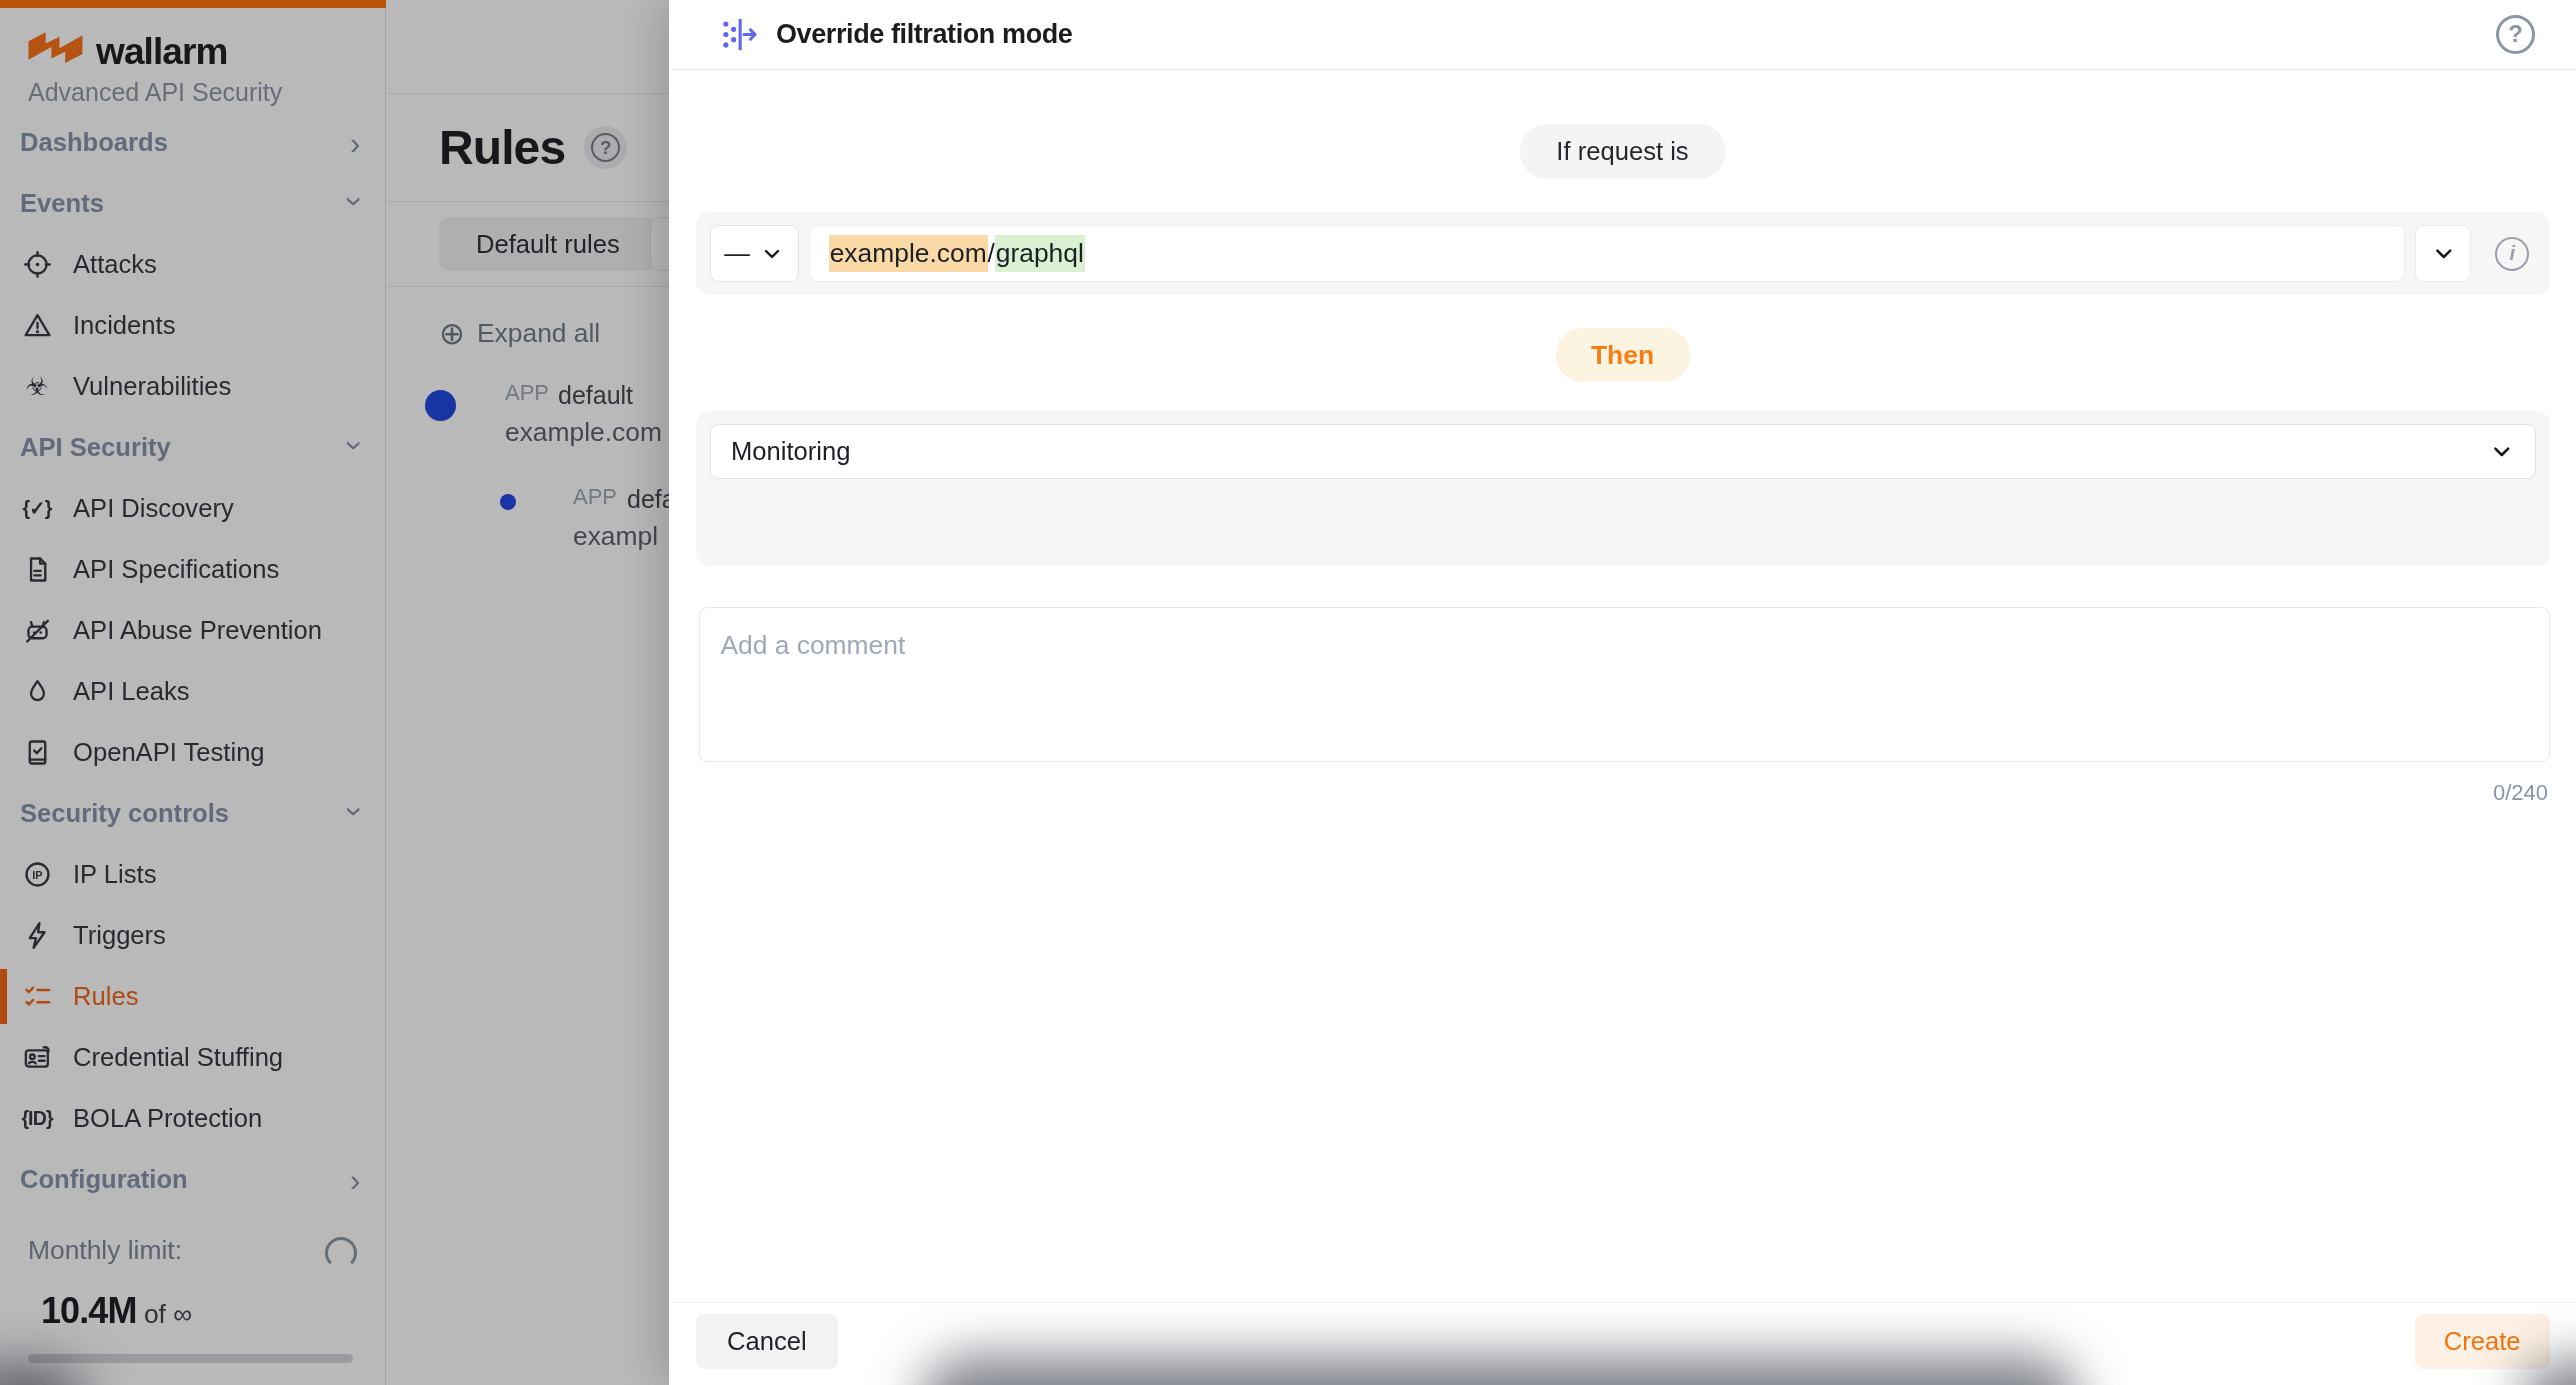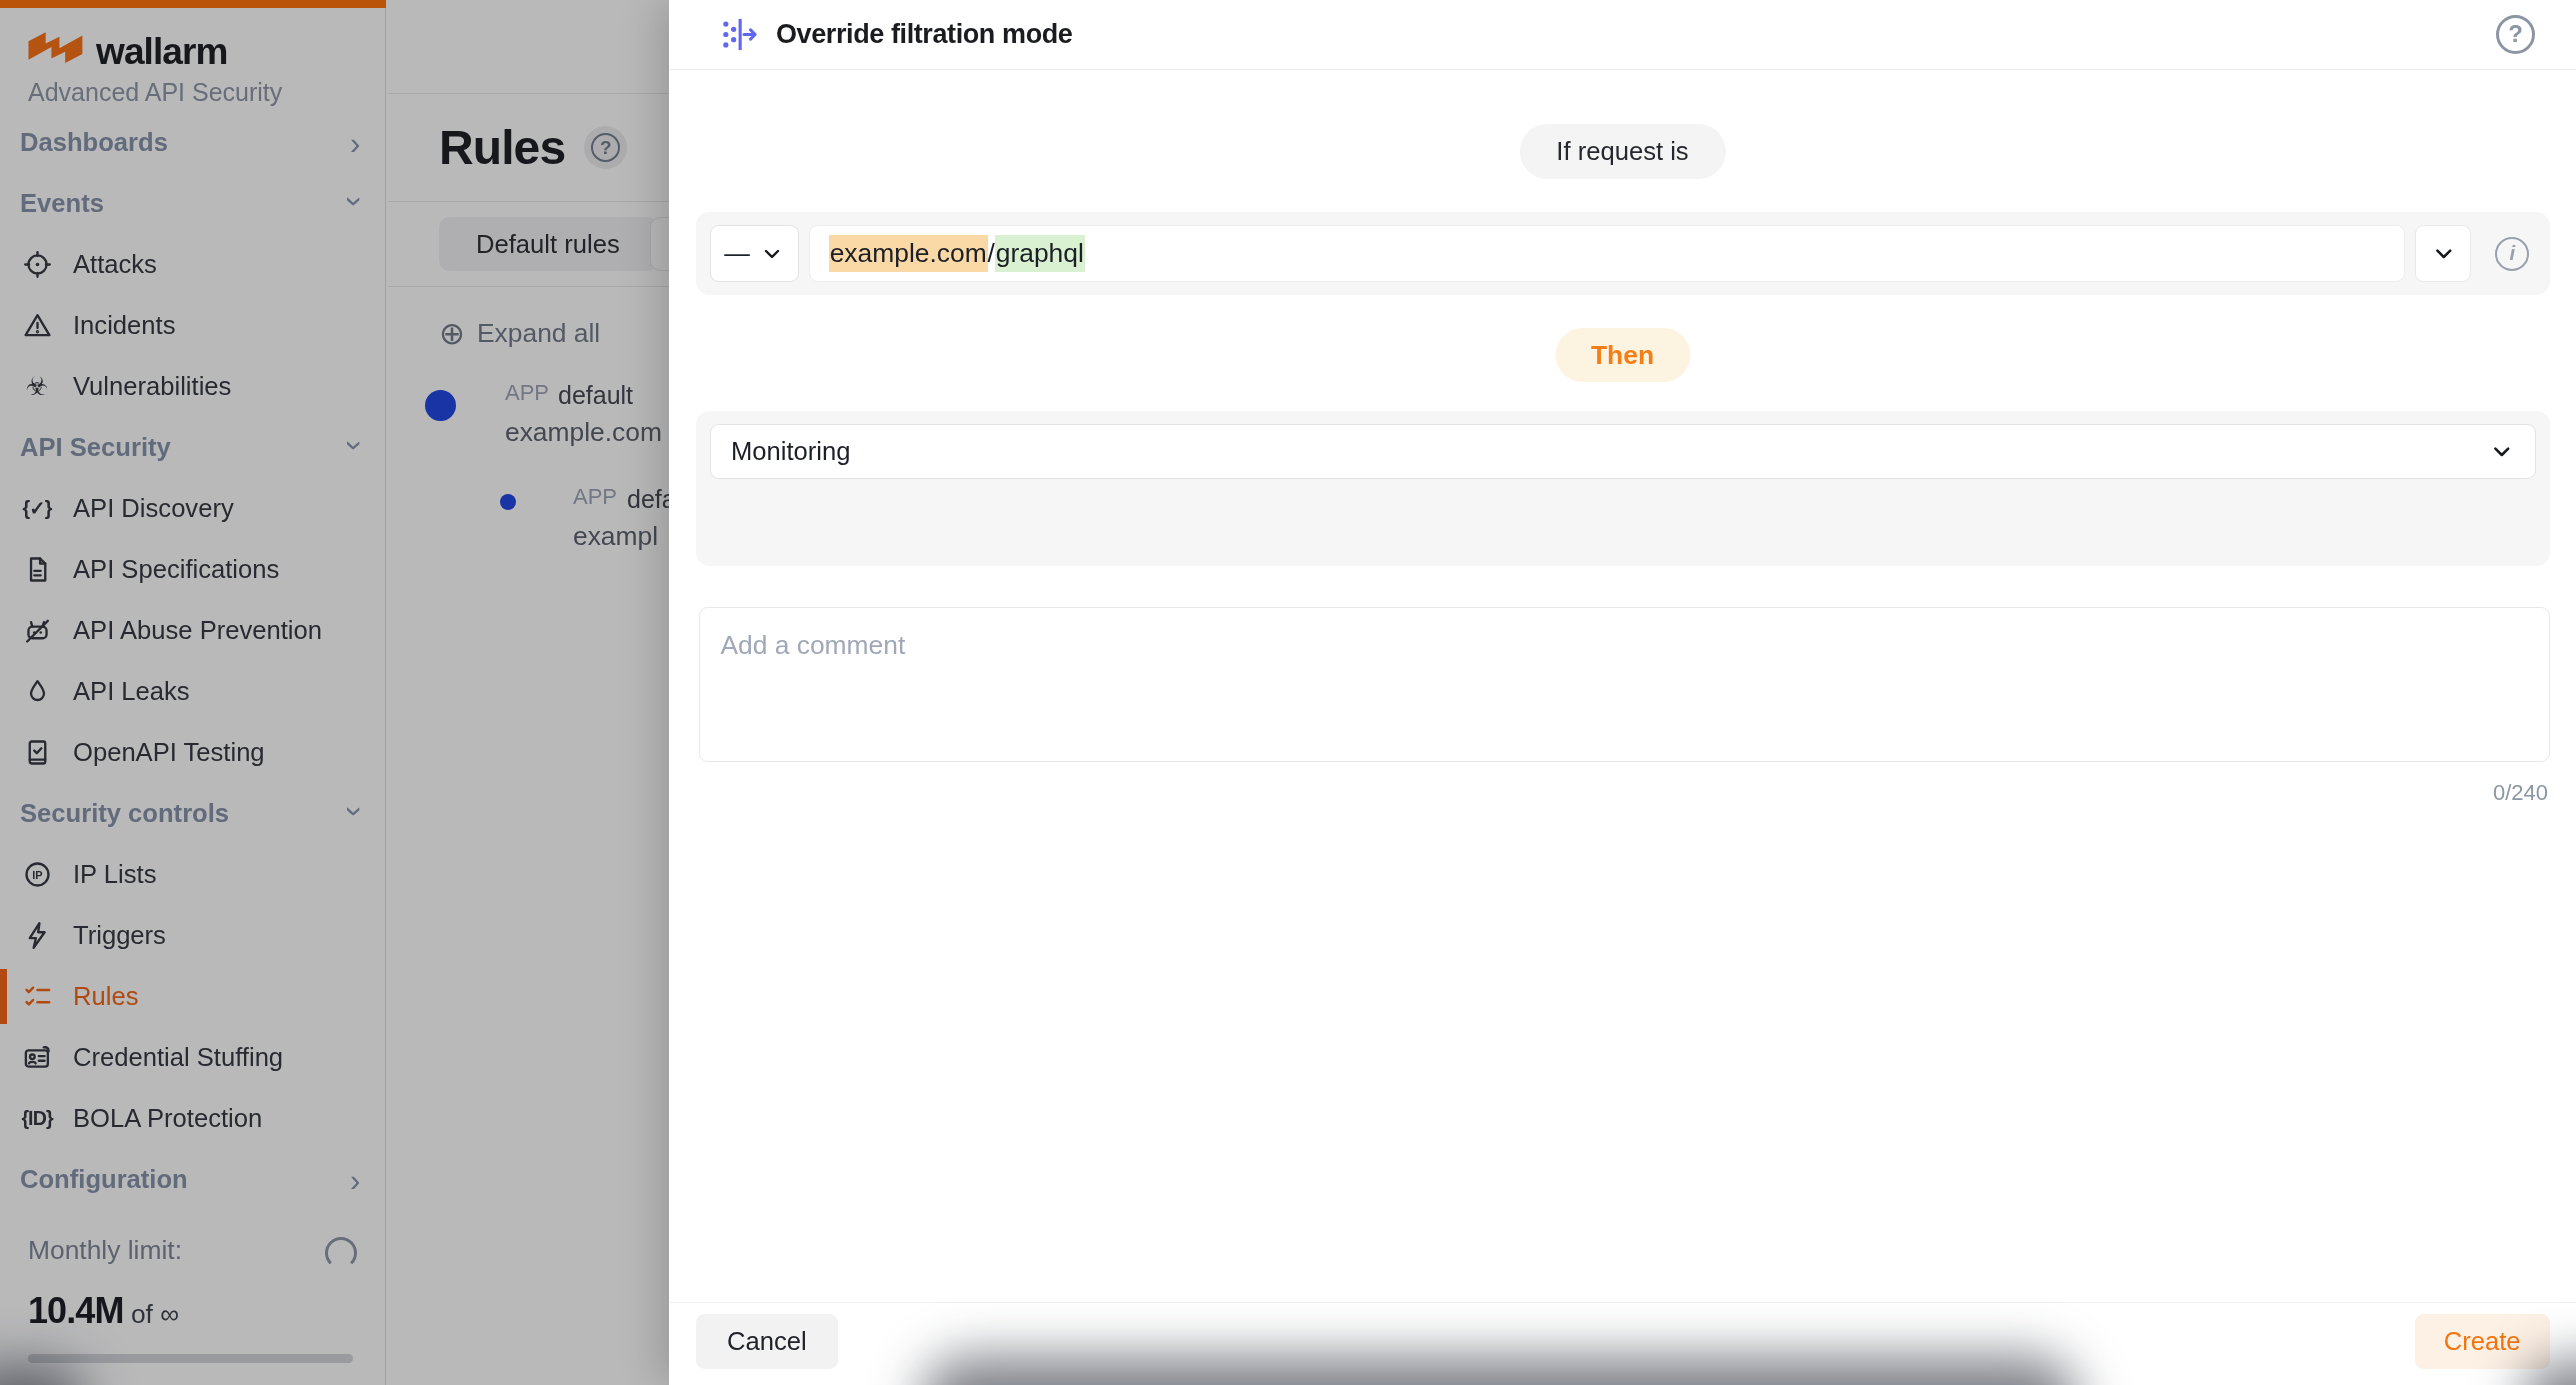--- a/index.html
+++ b/index.html
@@ -26,21 +26,21 @@
   .nav-item.active { color:#f2600d; }
   .nav-item.active::before { content:""; position:absolute; left:0; top:3.4px; bottom:3.4px; width:6.8px; background:#f2600d; }
   .nav-item.active .nicon svg { stroke:#f2600d; }
   .glyph-ic { font-size:25.6px; line-height:1; }
   .glyph-sm { font-size:19.6px; line-height:1; font-weight:bold; letter-spacing:-0.9px; }
   .mlimit { position:absolute; left:28px; top:1235px; width:331px; }
   .mlimit-label { font-size:26.4px; color:#7a8494; }
   .mlimit-spinner { position:absolute; right:1.7px; top:1.7px; width:32px; height:32px; border-radius:50%;
                     border:3.4px solid #8a93a3; border-bottom-color:transparent; }
   .mlimit-val { margin-top:24px; font-size:26.4px; color:#3a3f46; }
-  .mlimit-val b { font-size:36px; color:#15181d; letter-spacing:-0.9px; }
+  .mlimit-val b { font-size:36px; color:#15181d; letter-spacing:-0.9px;margin-left:13px; }
   .mlimit-bar { margin-top:22px; width:325px; height:9.4px; border-radius:5.1px; background:#d2d4d9; }
 
   
   .page { position:absolute; left:388px; top:0; right:0; bottom:0; background:#fff; z-index:1; }
   .page-head { height:94px; border-bottom:1.7px solid #e8e8ea; }
   .title-row { position:relative; height:108px; border-bottom:1.7px solid #e8e8ea; display:flex; align-items:center; }
   .page-title { font-size:48px; font-weight:bold; color:#17191c; margin-left:51px; letter-spacing:-0.9px; }
   .help-bubble { width:43px; height:43px; margin-left:19px; border-radius:50%; background:#ededee;
                  display:flex; align-items:center; justify-content:center; cursor:pointer; }
   .q-ring { width:29px; height:29px; border-radius:50%; border:2.6px solid #707a88; color:#707a88;

